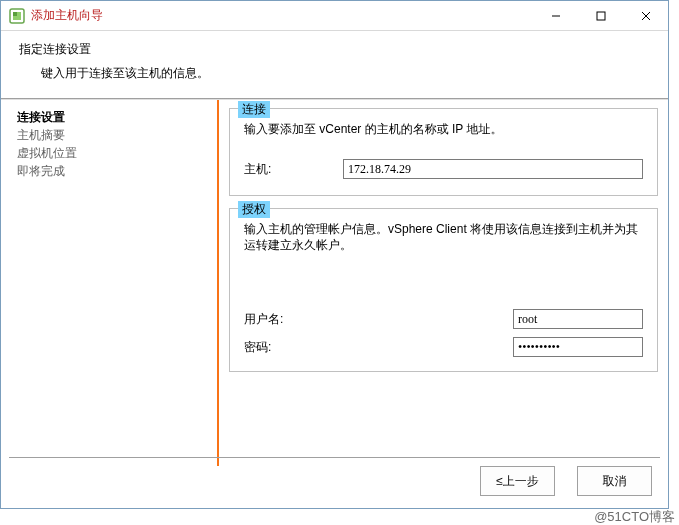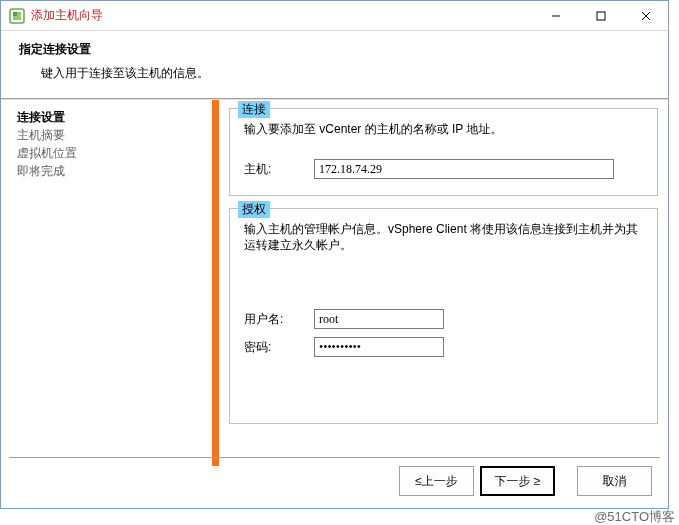--- a/index.html
+++ b/index.html
@@ -21,57 +21,57 @@
       background: #fff;
     }
     .titlebar .icon { width: 16px; height: 16px; margin-right: 6px; display:inline-block;}
     .titlebar .title { flex: 1; font-size: 12px; color: #b91c1c; }
     .winbtns { display: flex; height: 100%; }
     .winbtn { width: 45px; display: flex; align-items: center; justify-content: center; cursor: pointer; }
     .header-panel {
       padding: 10px 18px 16px 18px;
       background: #fff;
     }
-    .header-title { font-weight: bold; font-size: 12px; color: #000; }
+    .header-title { font-weight: normal; font-size: 12px; color: #000; }
     .header-sub { margin-left: 22px; margin-top: 7px; font-size: 12px; color: #000; }
     .hr { height: 2px; background: linear-gradient(#808080, #fff); }
     .body-panel { display: flex; height: 366px; }
     .sidebar {
       width: 218px;
-      border-right: 7px solid #f97316;
+      border-right: 2px solid #f97316;
       padding: 8px 0 0 16px;
     }
     .sidebar .step { font-size: 12px; color: #606060; line-height: 18px; cursor: pointer; }
     .sidebar .step.active { color: #000; font-weight: bold; }
     .content { flex: 1; padding: 8px 10px 0 10px; }
     .fieldset {
       border: 1px solid #c0c0c0;
       margin-bottom: 12px;
       padding: 12px 14px 16px 14px;
       position: relative;
     }
     .fieldset .legend {
       position: absolute;
       top: -8px; left: 8px;
       background: #7dd3fc;
       padding: 0 4px;
       font-size: 12px;
     }
     .desc { font-size: 12px; color: #000; margin-bottom: 22px; line-height: 16px; }
-    .row { display: flex; align-items: center; margin-top: 8px; }
+    .row { display: flex; align-items: center; margin-top: 8px; justify-content: space-between; }
     .row .lbl { width: 70px; font-size: 12px; }
     .row input[type="text"], .row input[type="password"] {
       border: 1px solid #7a7a7a;
       height: 20px;
       font-size: 12px;
       padding: 1px 4px;
       width: 300px;
       font-family: Liberation Serif, serif;
     }
-    .auth-fieldset { height: 216px; }
+    .auth-fieldset { height: 164px; }
     .auth-fieldset .row input { width: 130px; }
     .spacer-auth { height: 26px; }
     .footer {
       position: absolute;
       bottom: 12px; left: 0; right: 10px;
       display: flex;
       justify-content: flex-end;
       gap: 6px;
       padding: 8px 8px 0 0;
       border-top: 1px solid #a0a0a0;
@@ -165,18 +165,17 @@
         <div class="row">
           <span class="lbl">密码:</span>
           <input type="password" value="**********" style="">
         </div>
       </div>
     </div>
   </div>
 
   <div class="footer">
     <button class="btn">≤上一步</button>
-    <button class="btn primary">下一步 ≥</button>
     <button class="btn" style="margin-left:16px">取消</button>
   </div>
 </div>
 
 <div class="watermark">@51CTO博客</div>
 
 </body></html>

